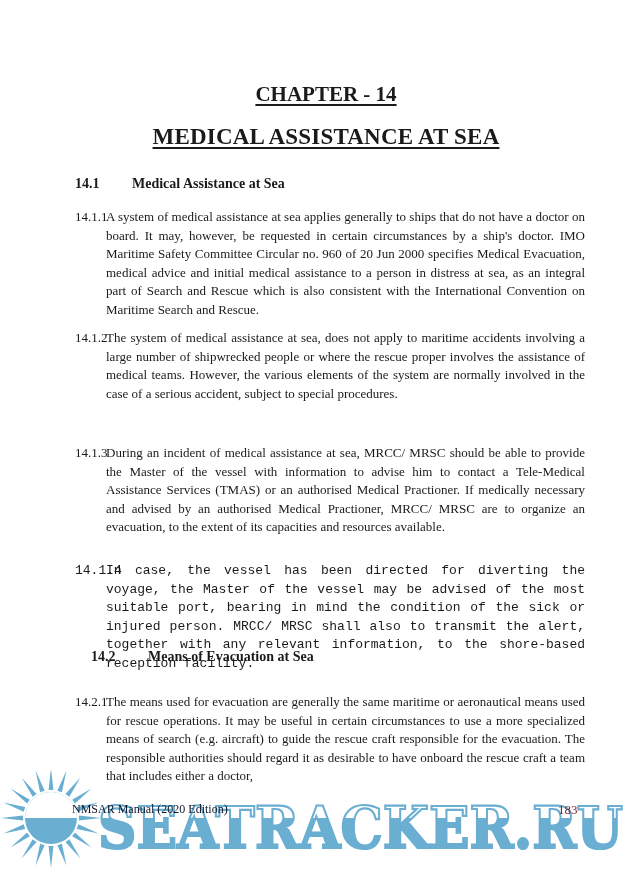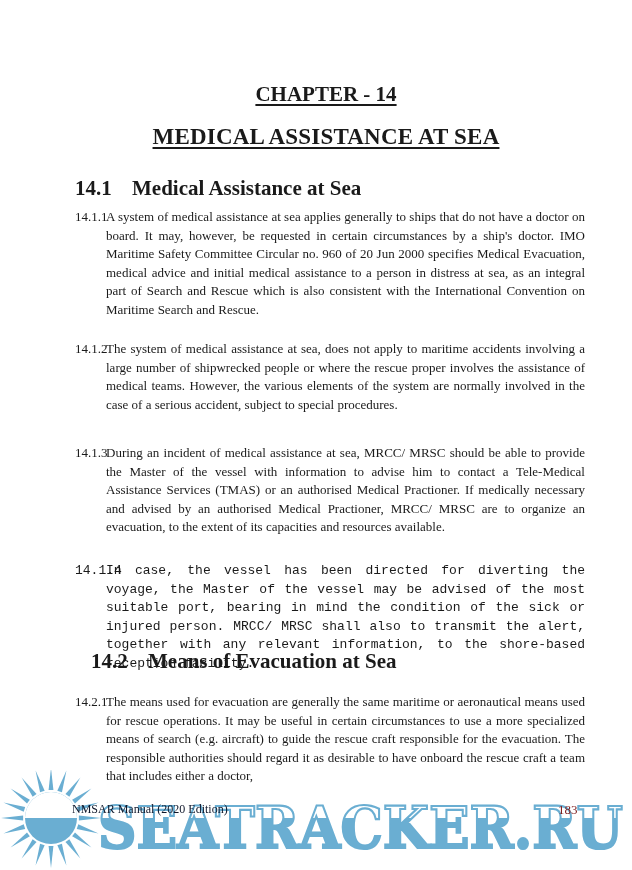--- a/index.html
+++ b/index.html
@@ -12,21 +12,21 @@
     position: absolute; top: 82px; left: 0; width: 652px; text-align: center;
     font-weight: bold; font-size: 21px; text-decoration: underline;
     text-underline-offset: 3px;
   }
   .title {
     position: absolute; top: 124px; left: 0; width: 652px; text-align: center;
     font-weight: bold; font-size: 23px; text-decoration: underline;
     text-underline-offset: 3px; letter-spacing: 0.2px;
   }
   .section-heading {
-    position: absolute; left: 75px; font-weight: bold; font-size: 21px;
+    position: absolute; left: 75px; font-weight: bold; font-size: 14px;
   }
   .section-heading .num { display: inline-block; width: 57px; }
   .para {
     position: absolute; left: 75px; width: 510px; font-size: 13px; line-height: 18.5px;
   }
   .para .num {
     position: absolute; left: 0; top: 0; width: 57px;
   }
   .para .text {
     margin-left: 31px; text-align: justify; display: block;
@@ -90,21 +90,21 @@
 
 <div class="section-heading" style="top:176px;">
   <span class="num">14.1</span><span>Medical Assistance at Sea</span>
 </div>
 
 <div class="para" style="top:208px;">
   <span class="num">14.1.1</span>
   <span class="text">A system of medical assistance at sea applies generally to ships that do not have a doctor on board. It may, however, be requested in certain circumstances by a ship's doctor. IMO Maritime Safety Committee Circular no. 960 of 20 Jun 2000 specifies Medical Evacuation, medical advice and initial medical assistance to a person in distress at sea, as an integral part of Search and Rescue which is also consistent with the International Convention on Maritime Search and Rescue.</span>
 </div>
 
-<div class="para" style="top:340px;">
+<div class="para" style="top:329px;">
   <span class="num">14.1.2</span>
   <span class="text">The system of medical assistance at sea, does not apply to maritime accidents involving a large number of shipwrecked people or where the rescue proper involves the assistance of medical teams. However, the various elements of the system are normally involved in the case of a serious accident, subject to special procedures.</span>
 </div>
 
 <div class="para" style="top:444px;">
   <span class="num">14.1.3</span>
   <span class="text">During an incident of medical assistance at sea, MRCC/ MRSC should be able to provide the Master of the vessel with information to advise him to contact a Tele-Medical Assistance Services (TMAS) or an authorised Medical Practioner. If medically necessary and advised by an authorised Medical Practioner, MRCC/ MRSC are to organize an evacuation, to the extent of its capacities and resources available.</span>
 </div>
 
 <div class="para" style="top:562px;font-family:Liberation Mono, monospace;">

